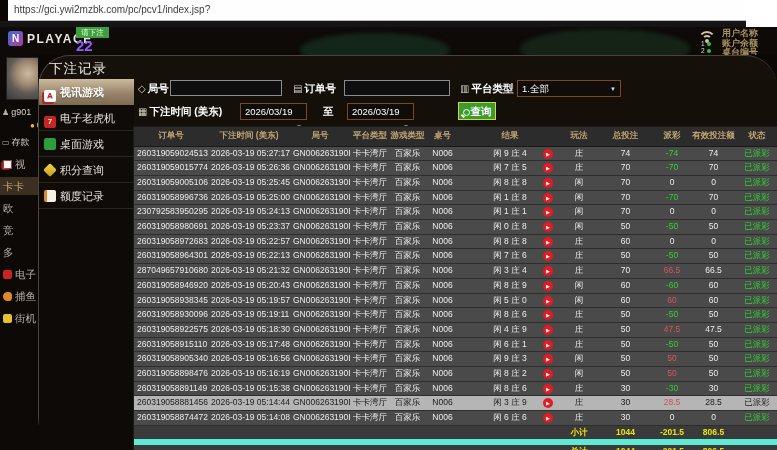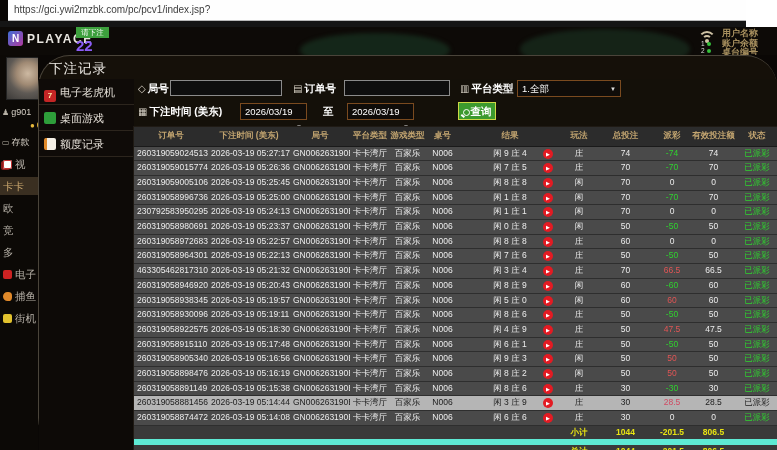--- a/index.html
+++ b/index.html
@@ -137,22 +137,24 @@
         <div class="sb-item"><span class="sb-ico ico-slot"></span><span class="sb-lb">电子</span></div>
         <div class="sb-item"><span class="sb-ico ico-fish"></span><span class="sb-lb">捕鱼</span></div>
         <div class="sb-item"><span class="sb-ico ico-arcade"></span><span class="sb-lb">街机</span></div>
       </div>
   </div>
 
   <div class="modal">
     <div class="modal-title">下注记录</div>
 
     <div class="menu-col">
+        <div class="menu-item selected"><i class="m-ico mi-cards">A</i><span>视讯游戏</span></div>
         <div class="menu-item"><i class="m-ico mi-slot">7</i><span>电子老虎机</span></div>
         <div class="menu-item"><i class="m-ico mi-table"></i><span>桌面游戏</span></div>
+        <div class="menu-item"><i class="m-ico mi-gem"></i><span>积分查询</span></div>
         <div class="menu-item"><i class="m-ico mi-doc"></i><span>额度记录</span></div>
       </div>
 
     <div class="content">
 
       <div class="flabel" style="left:4px;top:3px;"><span class="fico">◇</span><span>局号</span></div>
       <input class="tinput" style="left: 36px; top: 1px; width: 112px;" value="">
       <div class="flabel" style="left:159px;top:3px;"><span class="fico">▤</span><span>订单号</span></div>
       <input class="tinput" style="left: 210px; top: 1px; width: 106px;" value="">
       <div class="flabel" style="left:326px;top:3px;"><span class="fico">▥</span><span>平台类型</span></div>
@@ -303,21 +305,21 @@
                 <td>百家乐</td>
                 <td>N006</td>
                 <td class="result">闲 7 庄 6<span class="play-dot">▶</span></td>
                 <td>庄</td>
                 <td>50</td>
                 <td class="neg">-50</td>
                 <td>50</td>
                 <td class="status">已派彩</td>
               </tr>
               <tr>
-                <td class="l">463305462817310</td>
+                <td class="l">287049657910680</td>
                 <td class="l">2026-03-19 05:21:32</td>
                 <td class="l">GN006263190BA</td>
                 <td>卡卡湾厅</td>
                 <td>百家乐</td>
                 <td>N006</td>
                 <td class="result">闲 3 庄 4<span class="play-dot">▶</span></td>
                 <td>庄</td>
                 <td>70</td>
                 <td class="pos">66.5</td>
                 <td>66.5</td>

